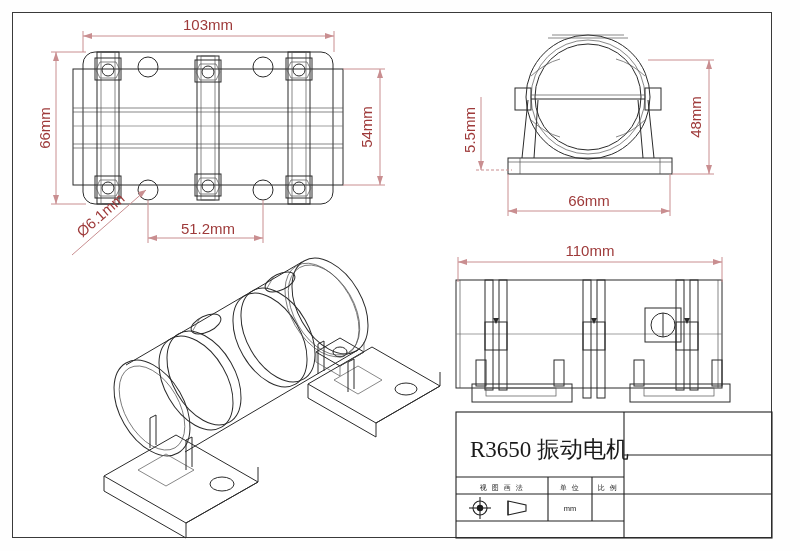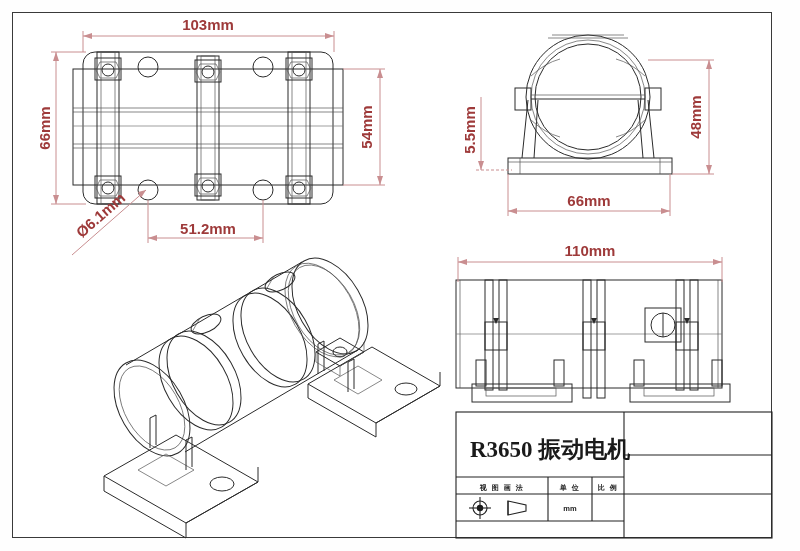--- a/index.html
+++ b/index.html
@@ -6,21 +6,20 @@
   body{
     width:800px;height:551px;
     background:#ffffff;
     font-family:"Liberation Sans", sans-serif;
     overflow:hidden;
     position:relative;
   }
   #sheet{
     position:absolute;left:0;top:0;width:800px;height:551px;
     background:#fefefe;
-    font-weight:bold;
   }
   #frame{
     position:absolute;left:12px;top:12px;width:760px;height:526px;
     border:1.6px solid #3a3a3a;
     box-sizing:border-box;
     background:#ffffff;
   }
   svg{display:block;}
   .dimtext{
     font-family:"Liberation Sans", sans-serif;

